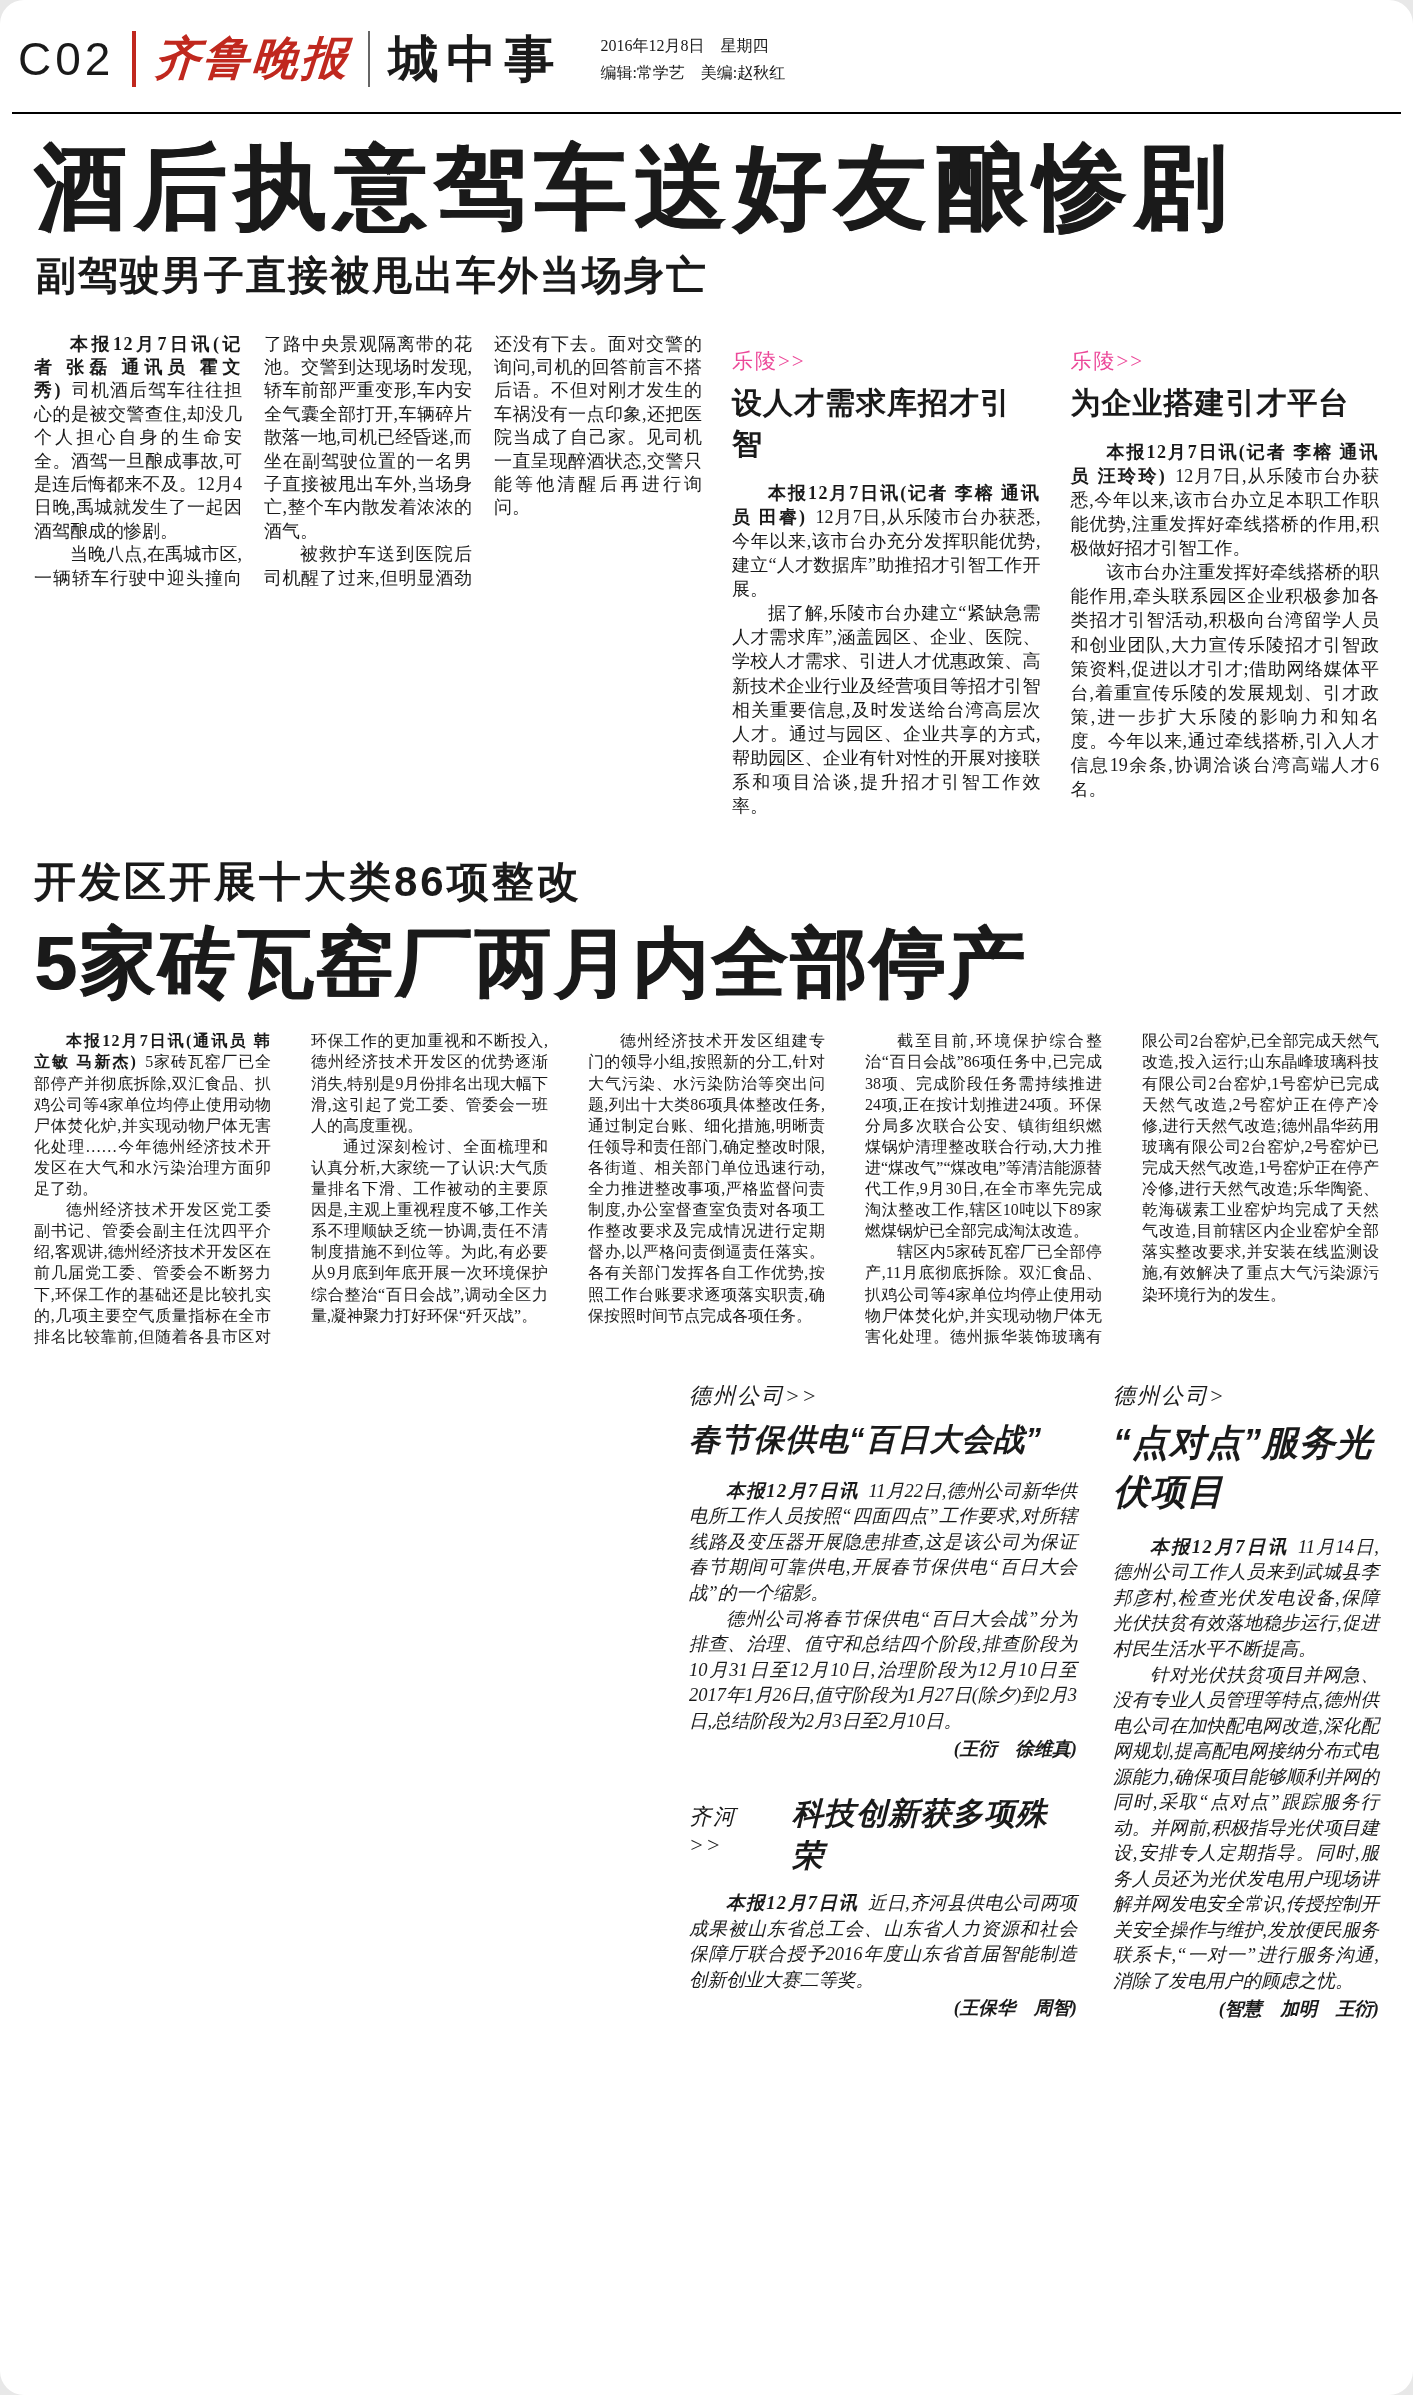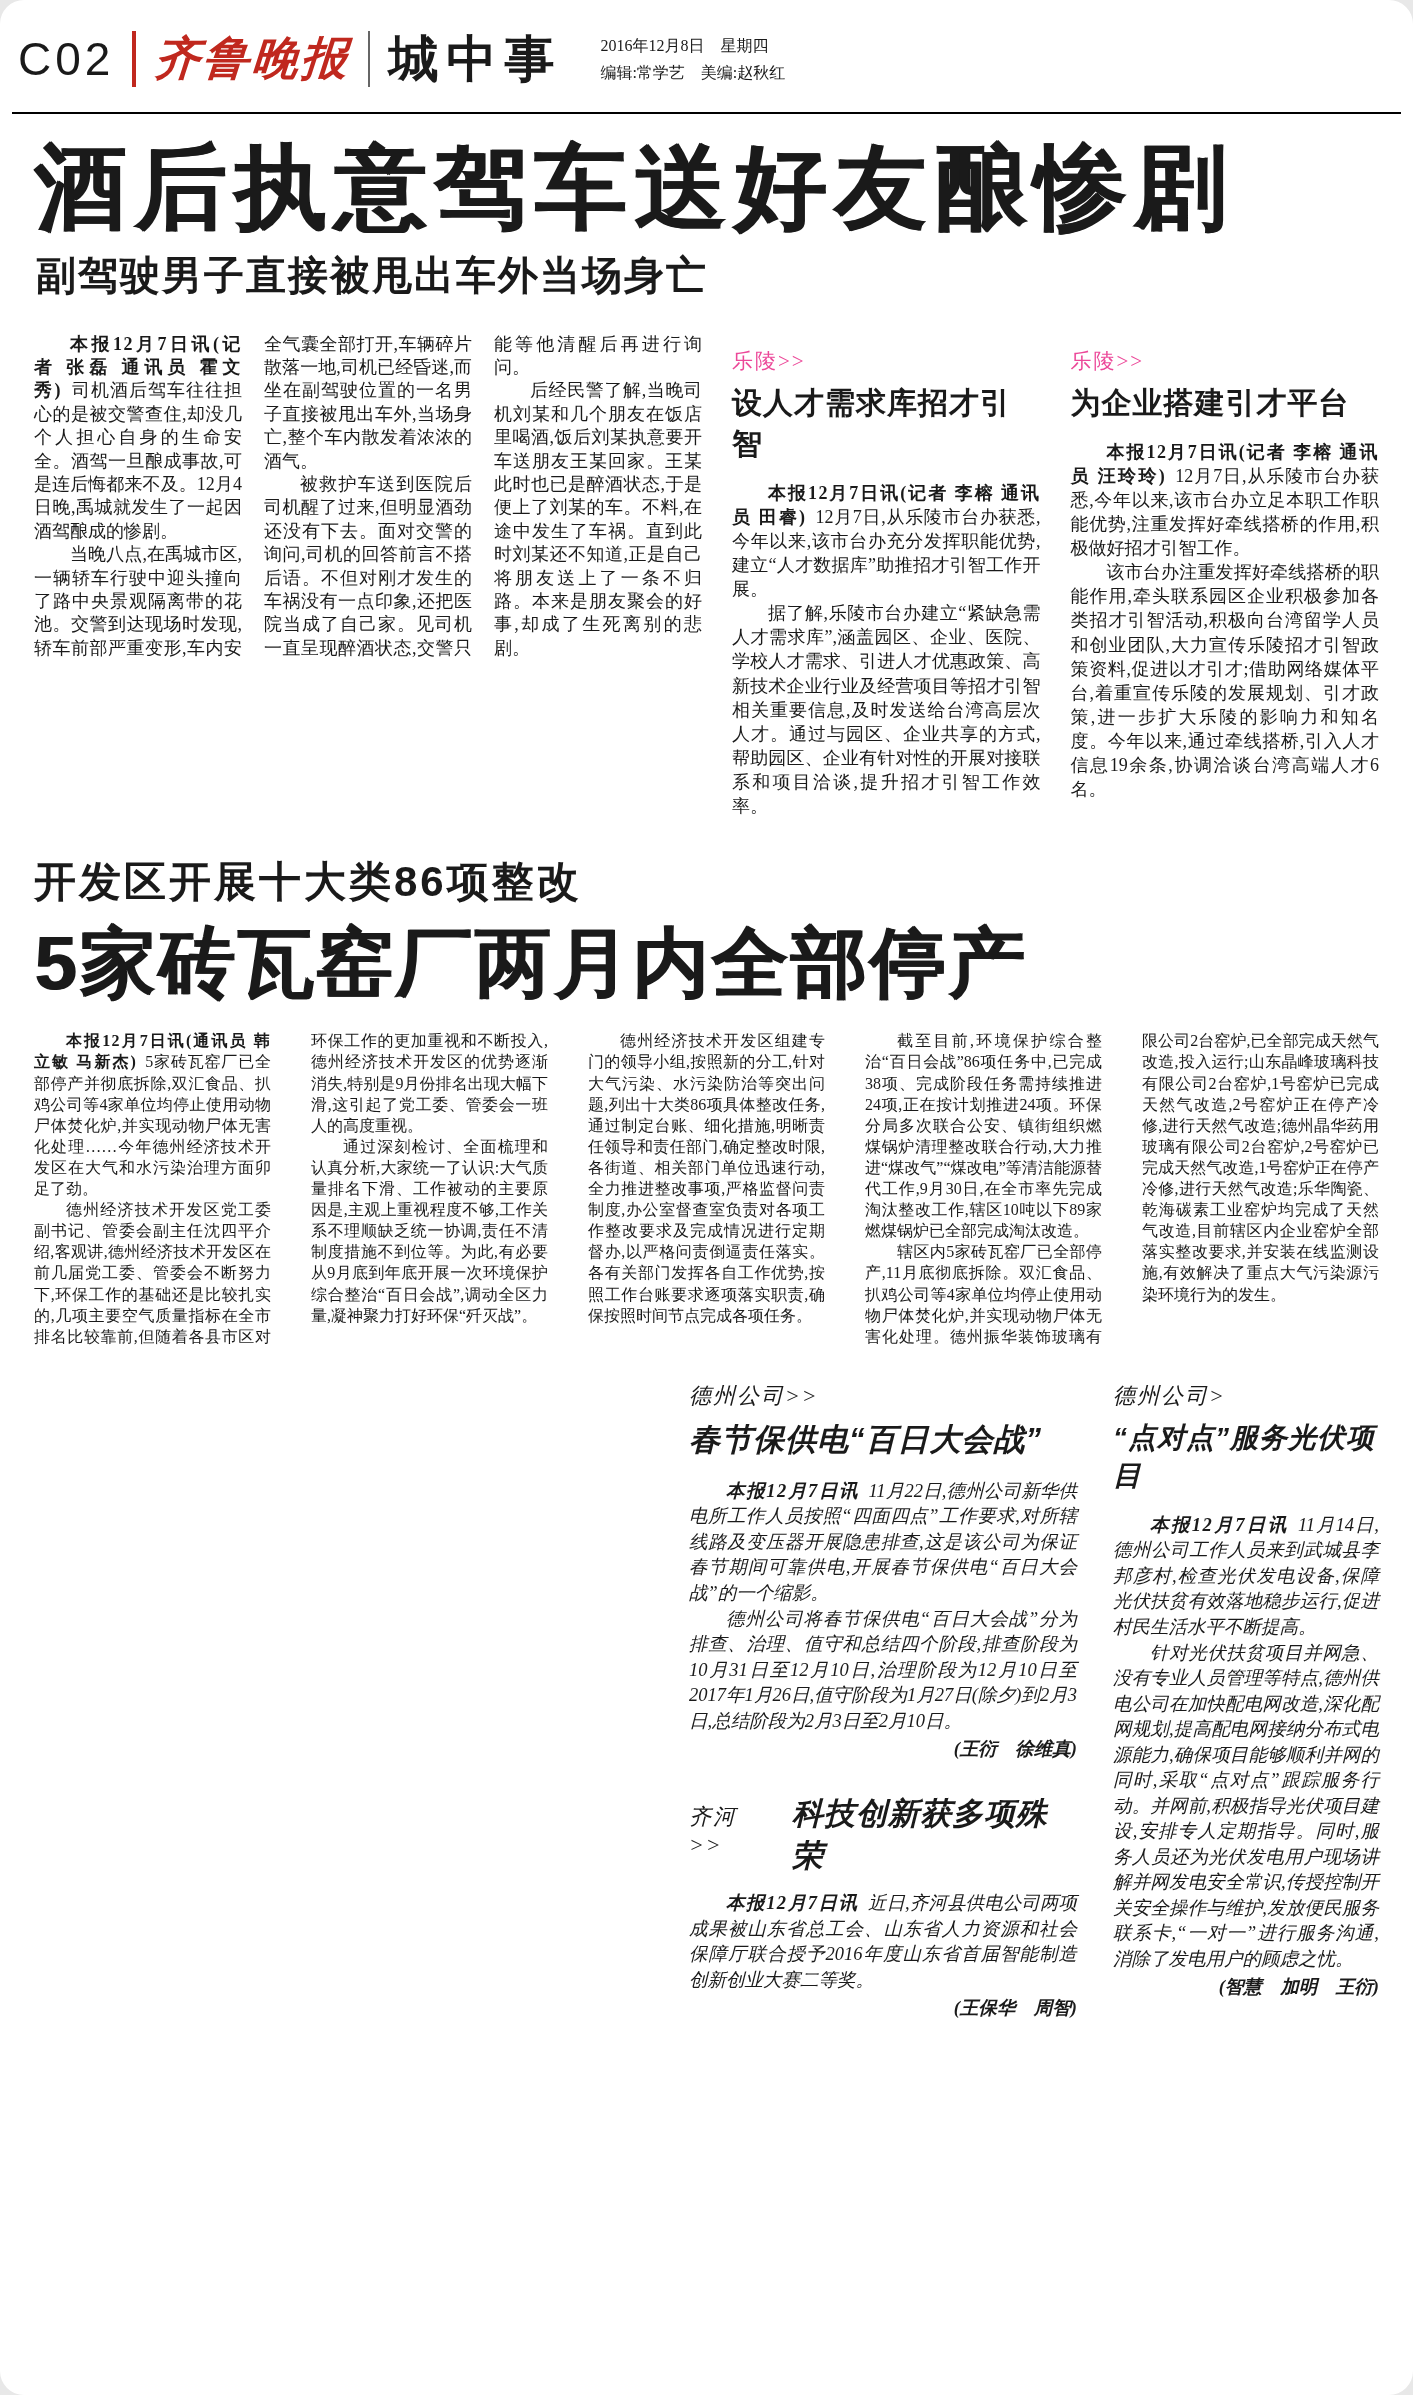--- a/index.html
+++ b/index.html
@@ -139,21 +139,21 @@
   .bcol.mid{width:388px;flex:none;margin-right:36px;}
   .bcol.right{flex:1;}
   .b-kicker{font-size:22px;letter-spacing:2px;}
   .b-title{
     font-family:"Liberation Sans", sans-serif;
     font-size:31px;
     font-weight:900;
     margin:8px 0 18px 0;
     letter-spacing:1px;
   }
-  .bcol.right .b-title{font-size:28px;}
+  .bcol.right .b-title{font-size:36px;}
   .b-body{font-size:18.5px;line-height:1.38;}
   .byline{
     text-align:right;
     font-weight:700;
     margin-top:2px;
     font-size:18.5px;
   }
   .qihe{margin-top:32px;}
   .qihe-head{display:flex;align-items:baseline;gap:22px;margin-bottom:14px;}
   .qihe-head .b-title{margin:0;}
@@ -181,21 +181,20 @@
 
     <section class="lead">
       <h1 class="lead-headline">酒后执意驾车送好友酿惨剧</h1>
       <h2 class="lead-subheadline">副驾驶男子直接被甩出车外当场身亡</h2>
 
       <div class="lead-row">
         <div class="lead-body">
             <p class="para"><b class="intro">本报12月7日讯(记者 张磊 通讯员 霍文秀)</b><span>司机酒后驾车往往担心的是被交警查住,却没几个人担心自身的生命安全。酒驾一旦酿成事故,可是连后悔都来不及。12月4日晚,禹城就发生了一起因酒驾酿成的惨剧。</span></p>
             <p class="para"><b class="intro"></b><span>当晚八点,在禹城市区,一辆轿车行驶中迎头撞向了路中央景观隔离带的花池。交警到达现场时发现,轿车前部严重变形,车内安全气囊全部打开,车辆碎片散落一地,司机已经昏迷,而坐在副驾驶位置的一名男子直接被甩出车外,当场身亡,整个车内散发着浓浓的酒气。</span></p>
             <p class="para"><b class="intro"></b><span>被救护车送到医院后司机醒了过来,但明显酒劲还没有下去。面对交警的询问,司机的回答前言不搭后语。不但对刚才发生的车祸没有一点印象,还把医院当成了自己家。见司机一直呈现醉酒状态,交警只能等他清醒后再进行询问。</span></p>
-            <p class="para"><b class="intro"></b><span>后经民警了解,当晚司机刘某和几个朋友在饭店里喝酒,饭后刘某执意要开车送朋友王某回家。王某此时也已是醉酒状态,于是便上了刘某的车。不料,在途中发生了车祸。直到此时刘某还不知道,正是自己将朋友送上了一条不归路。本来是朋友聚会的好事,却成了生死离别的悲剧。</span></p>
           </div>
 
         <aside class="side">
           <div class="kicker">乐陵&gt;&gt;</div>
           <div class="side-title">设人才需求库招才引智</div>
           <div class="side-body">
               <p class="para"><b class="intro">本报12月7日讯(记者 李榕 通讯员 田睿)</b><span>12月7日,从乐陵市台办获悉,今年以来,该市台办充分发挥职能优势,建立“人才数据库”助推招才引智工作开展。</span></p>
               <p class="para"><b class="intro"></b><span>据了解,乐陵市台办建立“紧缺急需人才需求库”,涵盖园区、企业、医院、学校人才需求、引进人才优惠政策、高新技术企业行业及经营项目等招才引智相关重要信息,及时发送给台湾高层次人才。通过与园区、企业共享的方式,帮助园区、企业有针对性的开展对接联系和项目洽谈,提升招才引智工作效率。</span></p>
             </div>
         </aside>

